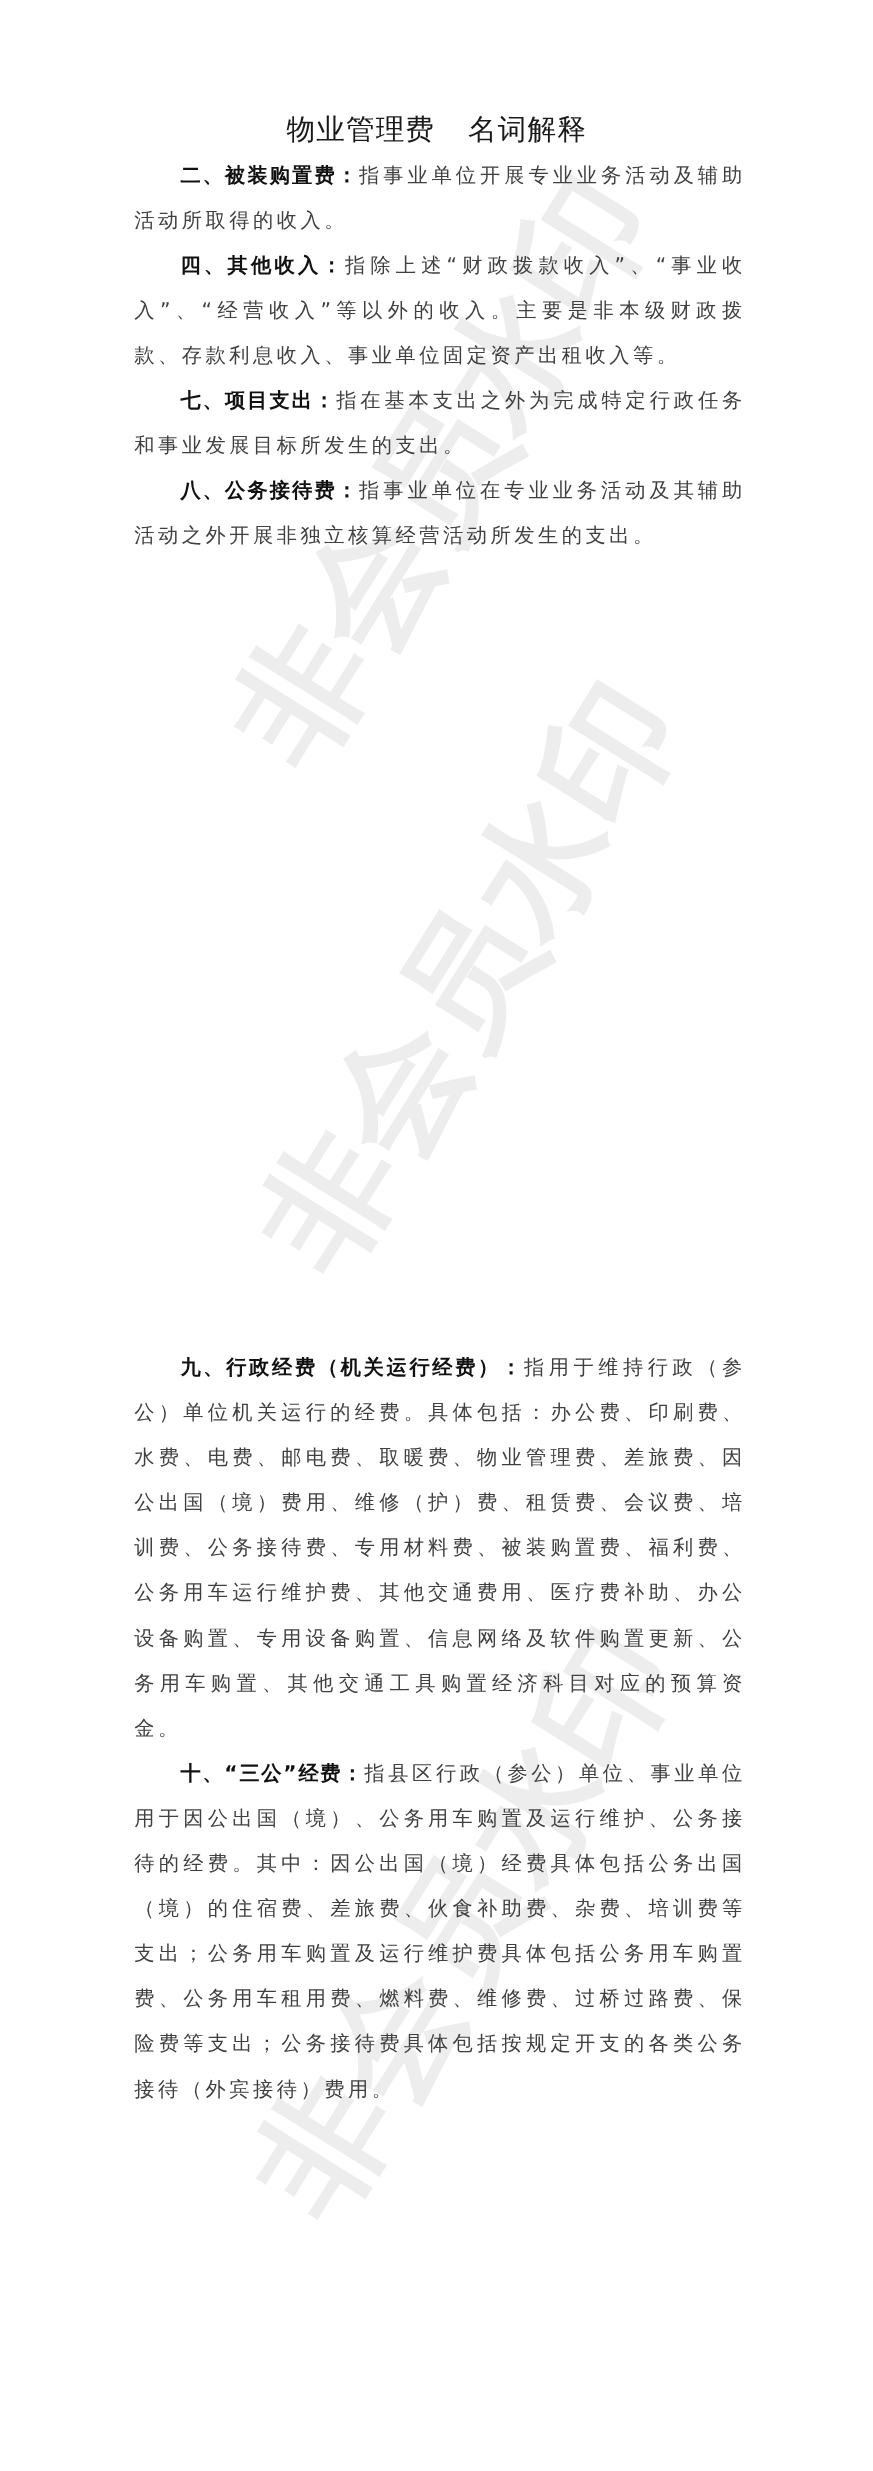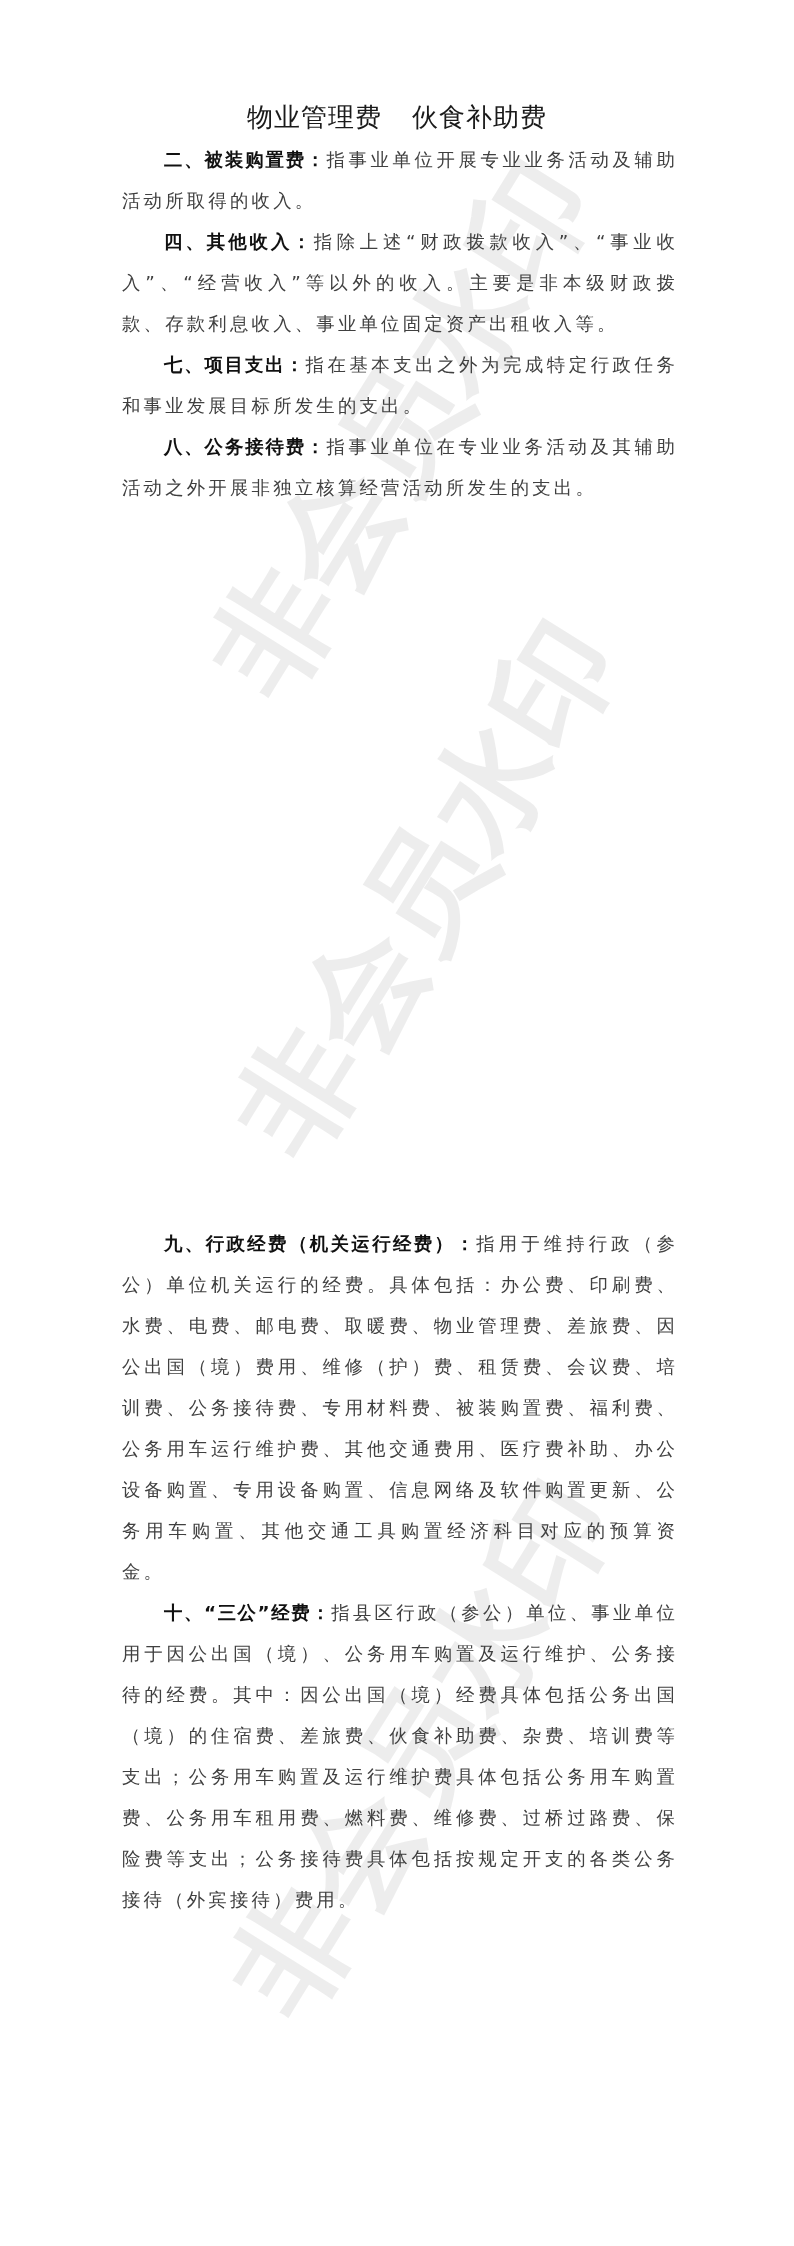--- a/index.html
+++ b/index.html
@@ -33,21 +33,21 @@
 </head>
 <body>
 
 <div class="page">
 
   <div class="watermark" style="left:175px; top:640px; transform: rotate(-58deg);">非会员水印</div>
   <div class="watermark" style="left:200px; top:1100px; transform: rotate(-58deg);">非会员水印</div>
   <div class="watermark" style="left:195px; top:1960px; transform: rotate(-58deg);">非会员水印</div>
 
   <div class="title">
-    <span>物业管理费</span><span class="gap"></span><span>伙食补助费</span>
+    <span>物业管理费</span><span class="gap"></span><span>名词解释</span>
   </div>
 
   <div class="block" style="top:139px;">
     <p class="para"><span class="term">二、被装购置费：</span><span>指事业单位开展专业业务活动及辅助活动所取得的收入。</span></p>
     <p class="para"><span class="term">四、其他收入：</span><span>指除上述“财政拨款收入”、“事业收入”、“经营收入”等以外的收入。主要是非本级财政拨款、存款利息收入、事业单位固定资产出租收入等。</span></p>
     <p class="para"><span class="term">七、项目支出：</span><span>指在基本支出之外为完成特定行政任务和事业发展目标所发生的支出。</span></p>
     <p class="para"><span class="term">八、公务接待费：</span><span>指事业单位在专业业务活动及其辅助活动之外开展非独立核算经营活动所发生的支出。</span></p>
   </div>
 
   <div class="block" style="top:1223px;">

